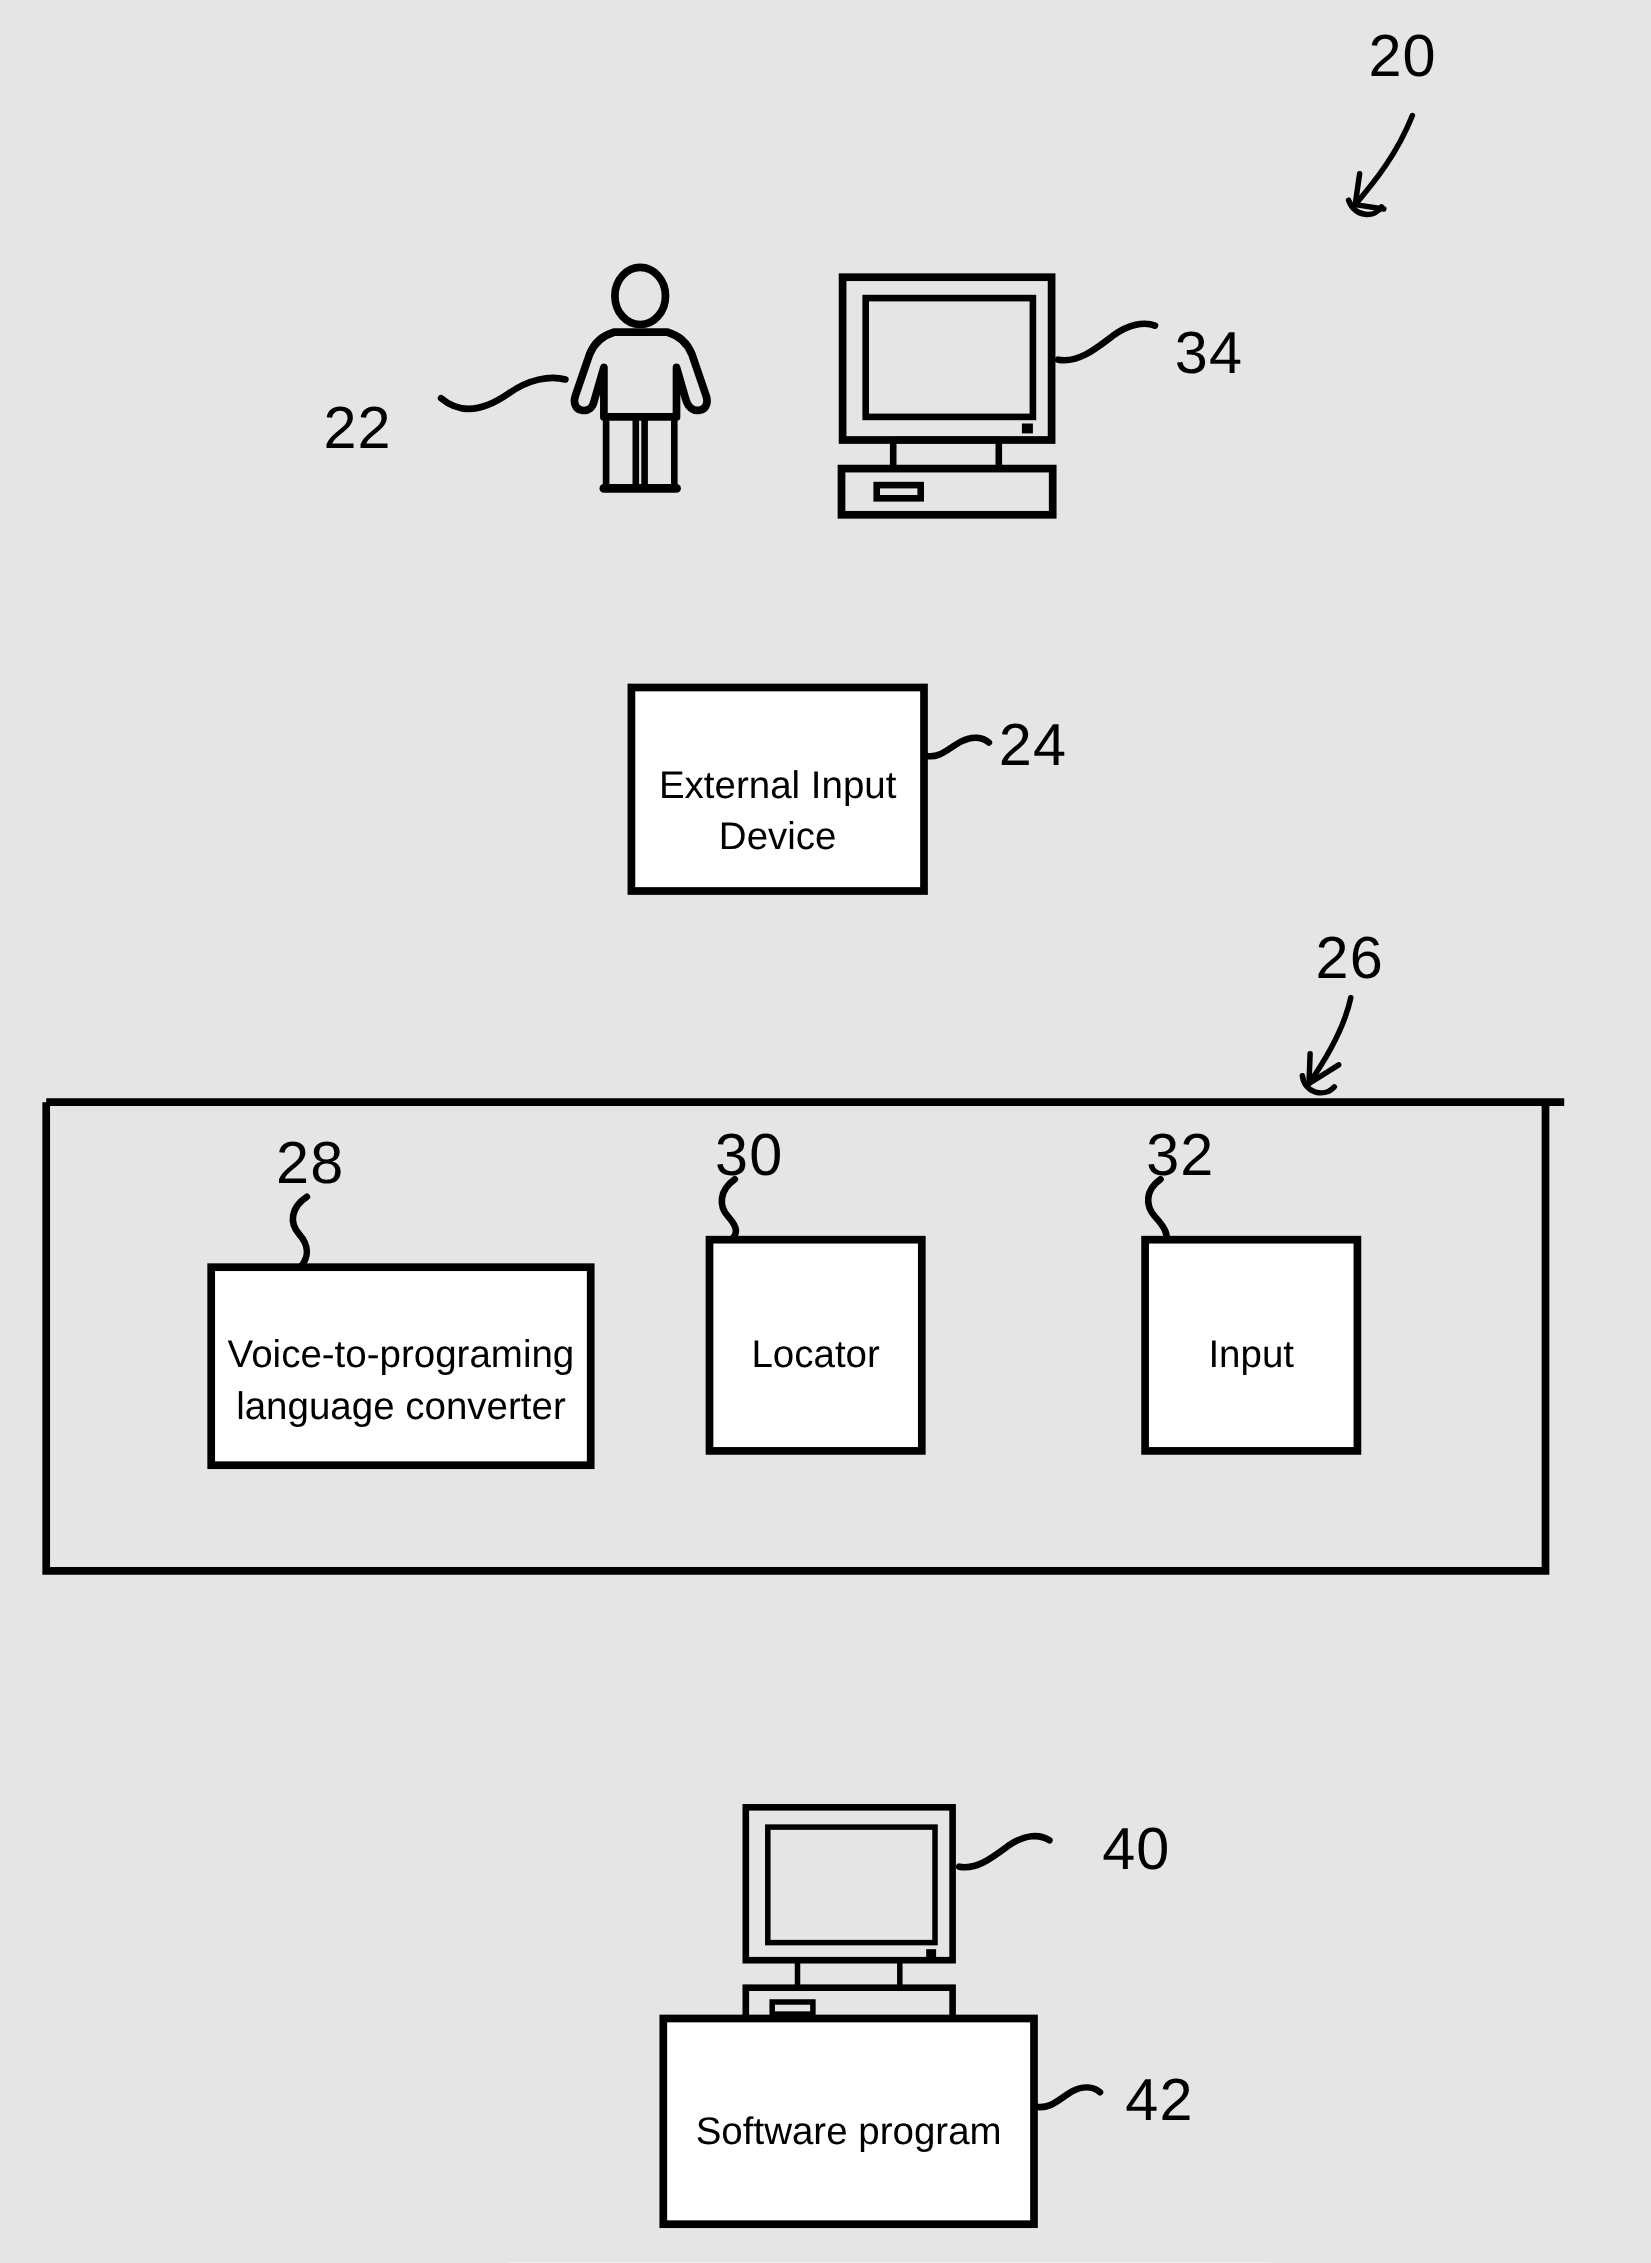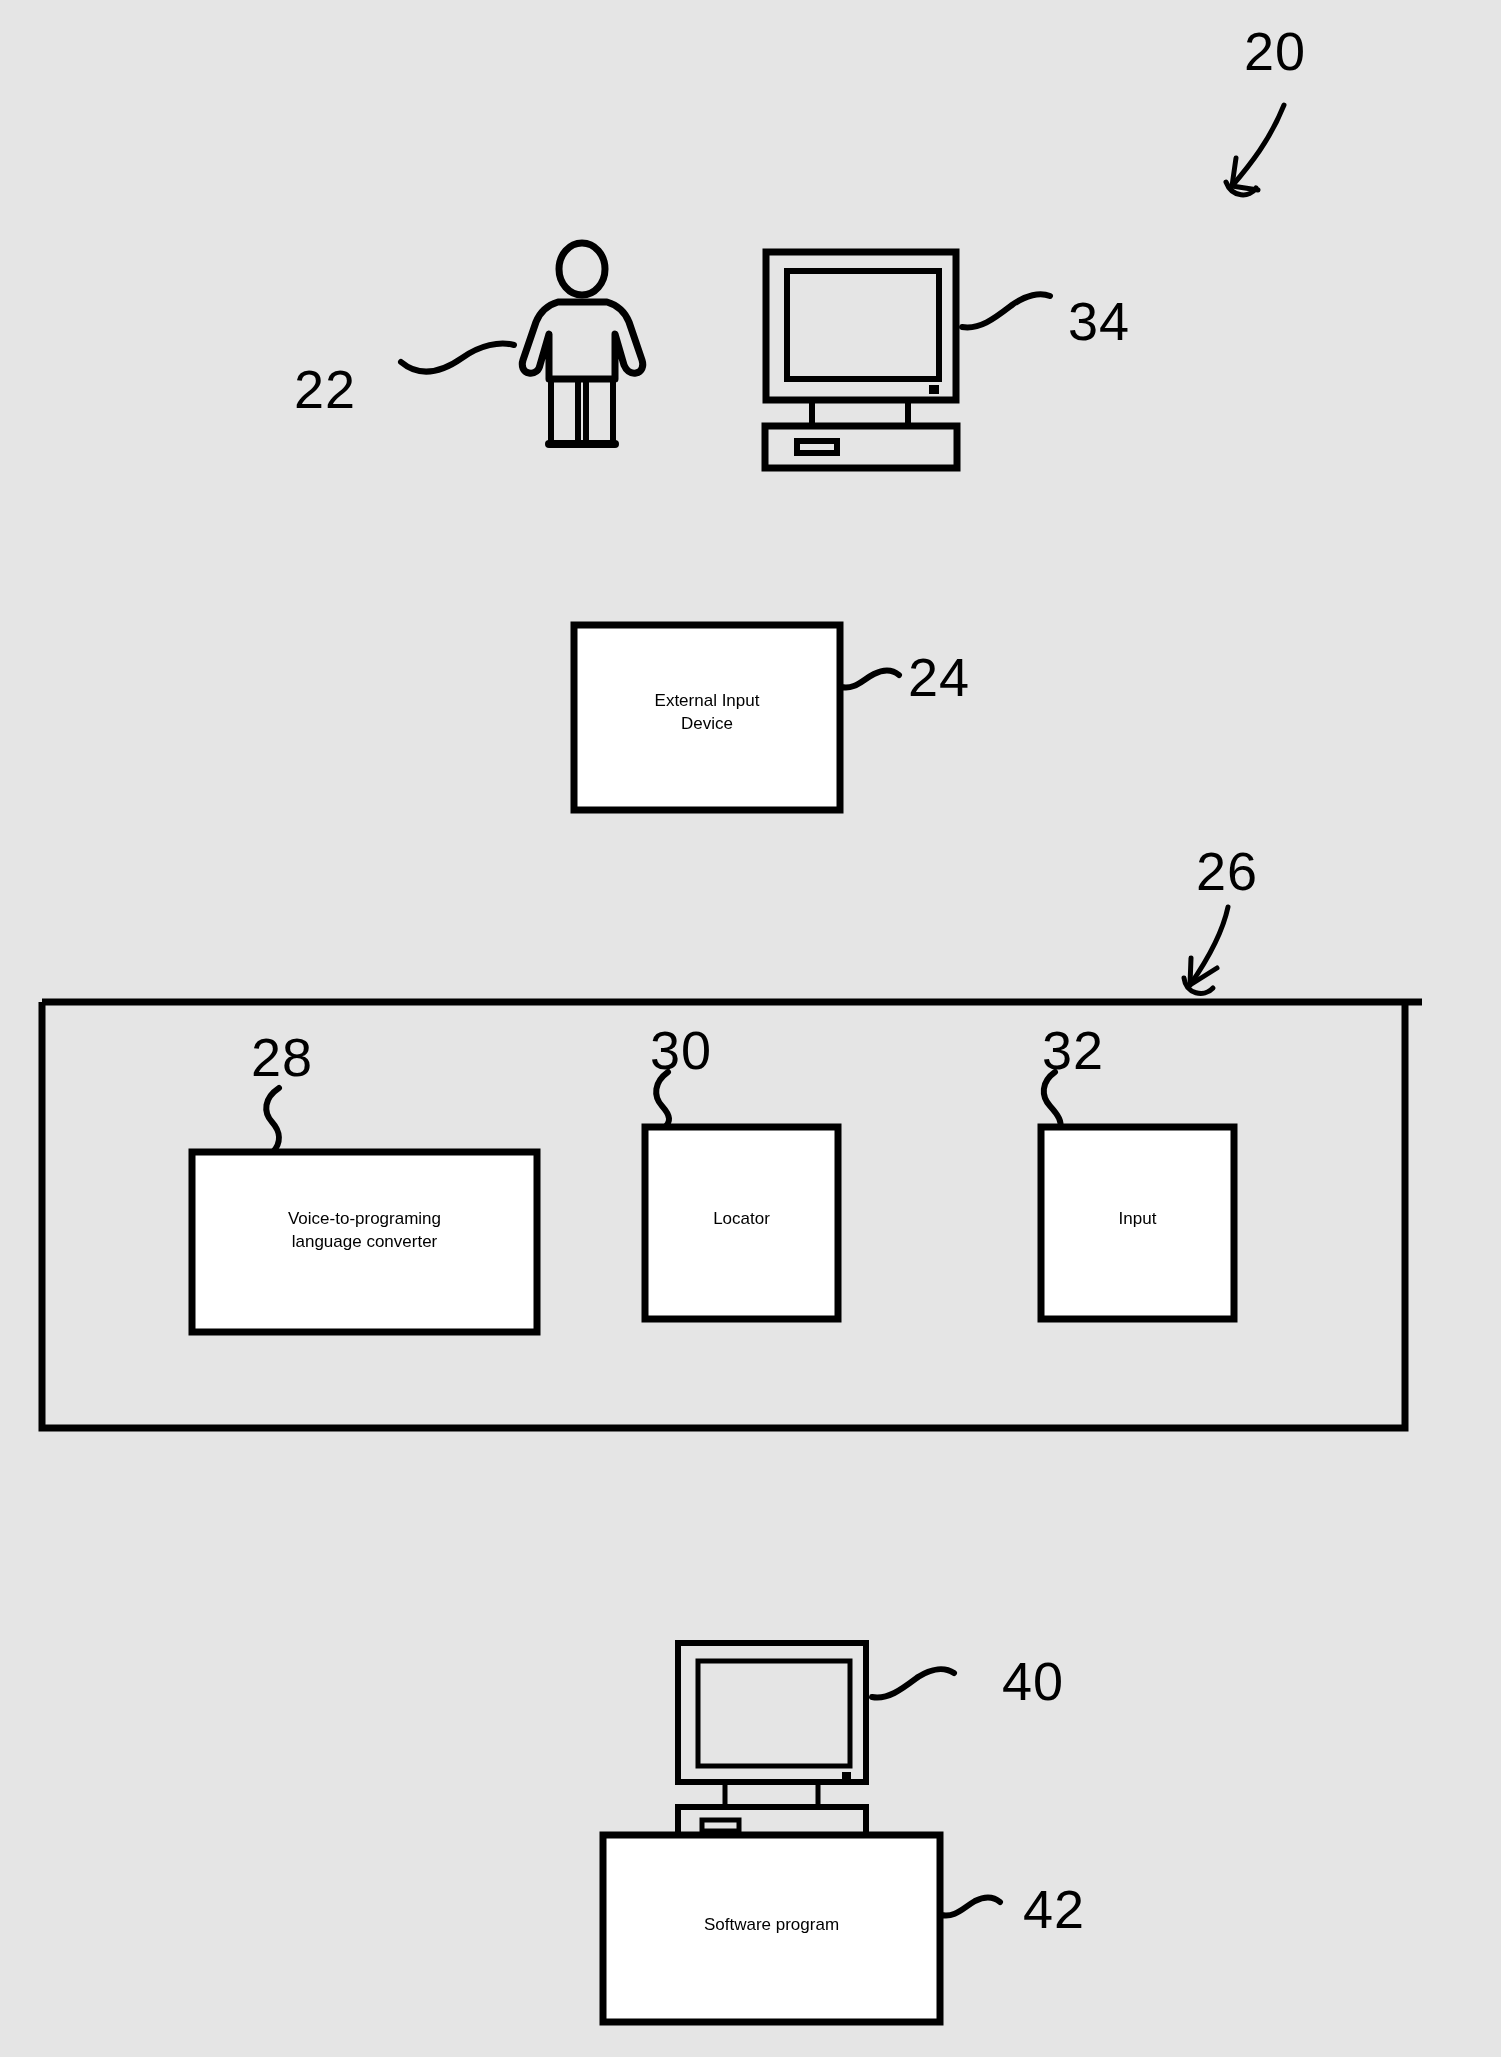--- a/index.html
+++ b/index.html
@@ -33,21 +33,21 @@
     font-weight: 400;
     color: #000000;
     letter-spacing: 1px;
     line-height: 1;
     white-space: nowrap;
     user-select: none;
   }
   .box-label {
     position: absolute;
     font-family: "Liberation Sans", sans-serif;
-    font-size: 17px;
+    font-size: 35px;
     font-weight: 400;
     color: #000000;
     text-align: center;
     line-height: 1.35;
     white-space: pre-line;
     user-select: none;
   }
 </style>
 </head>
 <body>

